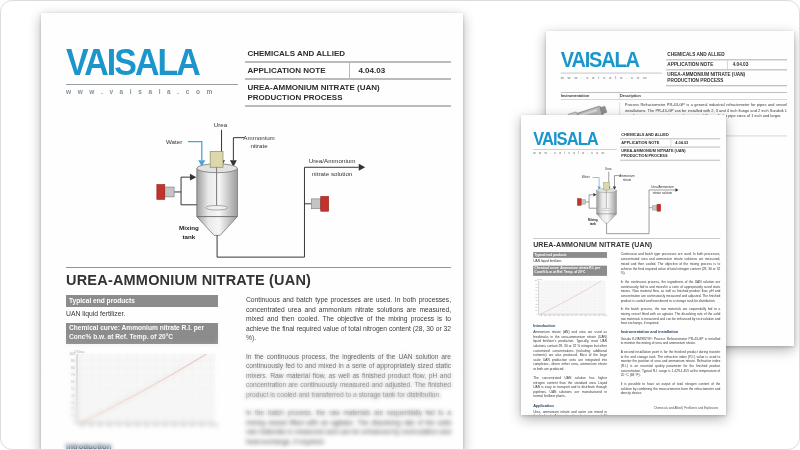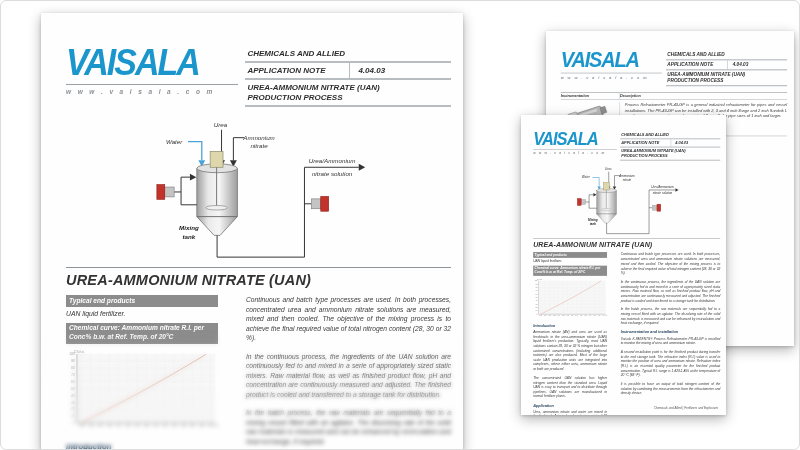--- a/index.html
+++ b/index.html
@@ -1,16 +1,16 @@
 <!DOCTYPE html>
 <html><head>
 <meta charset="utf-8">
 <style>
   html,body{margin:0;padding:0;background:#ffffff;font-family:"Liberation Sans",sans-serif;}
-  .frame{position:relative;width:798px;height:448px;border:1px solid #dcdcdc;border-radius:6px;overflow:hidden;background:#ffffff;font-style:italic;}
+  .frame{position:relative;width:798px;height:448px;border:1px solid #dcdcdc;border-radius:12px;overflow:hidden;background:#ffffff;}
   .sheet{position:absolute;background:#fefefe;box-shadow:0 4px 12px rgba(0,0,0,0.30),0 1px 3px rgba(0,0,0,0.18);}
   .sheet-a{left:40px;top:12px;width:422px;height:438px;overflow:hidden;z-index:3;}
   .sheet-b{left:545px;top:30px;width:248px;height:315px;overflow:hidden;z-index:1;}
   .sheet-c{left:520px;top:114px;width:205px;height:300px;overflow:hidden;z-index:2;}
   .page-inner{width:422px;height:625px;background:#fefefe;position:relative;}
   .sheet-c .page-inner{transform:scale(0.486);transform-origin:0 0;}
   .sheet-b .page-inner{transform:scale(0.588);transform-origin:0 0;height:536px;}
   
   .sheet-a::after{content:"";position:absolute;inset:0;pointer-events:none;
     backdrop-filter:blur(2.1px);-webkit-backdrop-filter:blur(2.1px);

